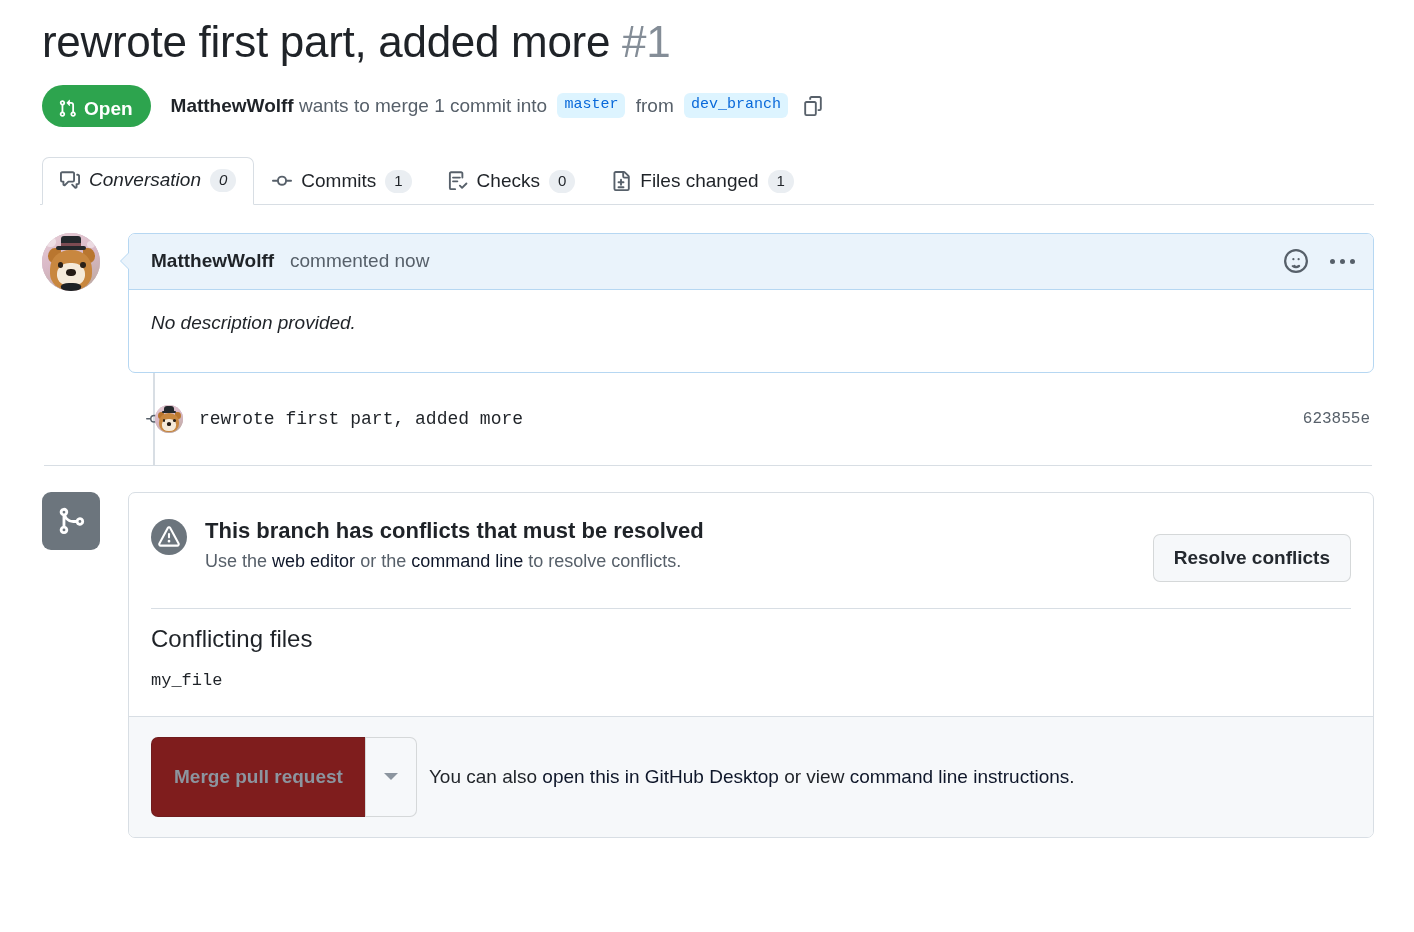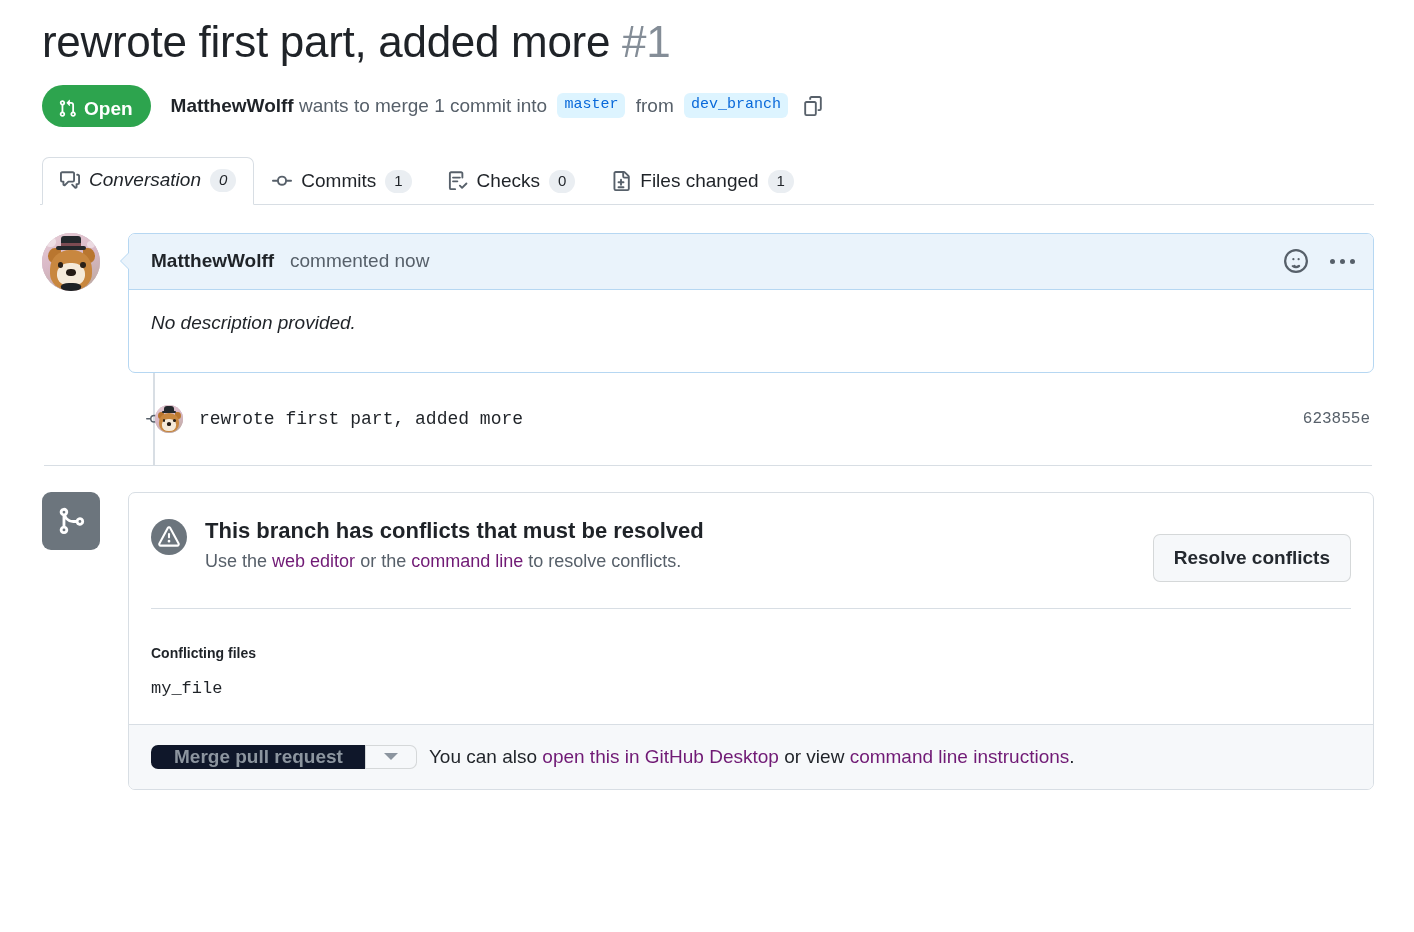--- a/index.html
+++ b/index.html
@@ -257,61 +257,61 @@
     width: 36px; height: 36px; flex: 0 0 36px;
     border-radius: 50%;
     background: #6c757d;
     color: #ffffff;
     display: flex; align-items: center; justify-content: center;
     margin-top: 2px;
   }
   .conflict-text { margin-left: 18px; flex: 1; }
   .conflict-title { font-size: 22px; font-weight: 600; color: #1f2328; line-height: 1.3; }
   .conflict-sub { font-size: 18px; color: #57606a; margin-top: 6px; }
-  a.link { color: #701a75; text-decoration: none; cursor: pointer; }
+  a.link { color: #0f172a; text-decoration: none; cursor: pointer; }
   .btn {
     border: 1px solid rgba(27,31,36,0.15);
     background: #f6f8fa;
     border-radius: 7px;
     font-size: 19px;
     font-weight: 600;
     color: #24292f;
     padding: 12px 20px;
     cursor: pointer;
     font-family: "Liberation Sans", sans-serif;
     white-space: nowrap;
     margin-top: 17px;
   }
   .resolve-btn { margin-left: 18px; align-self: flex-start; }
   .merge-divider { border: 0; border-top: 1px solid #d8dee4; margin: 26px 0 0; }
-  .conflict-files-title { font-size: 14px; font-weight: 700; margin: 36px 0 0; }
+  .conflict-files-title { font-size: 24px; font-weight: 400; margin: 16px 0 0; }
   .conflict-file {
     font-family: "Liberation Mono", monospace;
     font-size: 17px;
     color: #1f2328;
     margin: 18px 0 26px;
   }
   .merge-footer {
     background: #f6f8fa;
     border-top: 1px solid #d8dee4;
     padding: 20px 22px;
     display: flex;
     align-items: center;
   }
   .merge-btn-group { display: flex; }
   .merge-btn {
-    background: #0f172a;
+    background: #7f1d1d;
     border: 1px solid rgba(27,31,36,0.15);
     border-right: none;
     border-top-left-radius: 7px;
     border-bottom-left-radius: 7px;
     color: #8c959f;
     font-size: 19px;
     font-weight: 600;
-    padding: 0 22px;
+    padding: 28px 22px;
     cursor: default;
     font-family: "Liberation Sans", sans-serif;
   }
   .merge-caret {
     background: #f6f8fa;
     border: 1px solid rgba(27,31,36,0.15);
     border-top-right-radius: 7px;
     border-bottom-right-radius: 7px;
     width: 52px;
     display: flex; align-items: center; justify-content: center;

